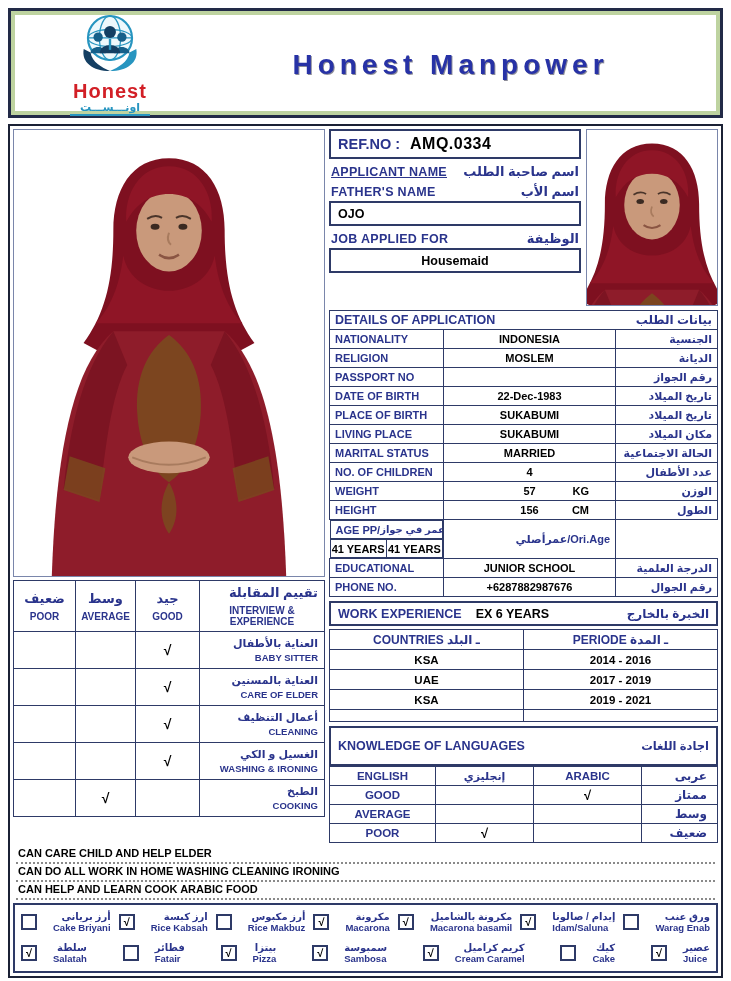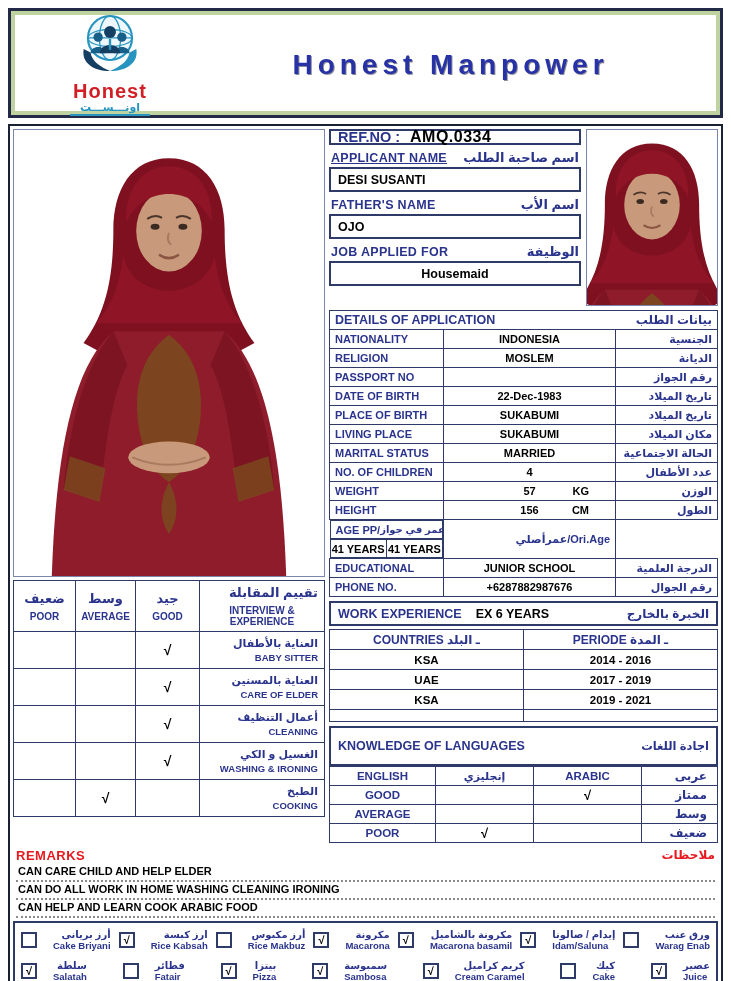--- a/index.html
+++ b/index.html
@@ -31,21 +31,21 @@
   .right{flex:1;min-width:0;}
 
   .photo-full{height:448px;border:1.5px solid #7a86ab;overflow:hidden;background:#fff;}
   .photo-full svg{display:block;width:100%;height:100%;}
   .headshot{width:132px;height:177px;flex:none;border:1.5px solid #7a86ab;overflow:hidden;background:#fff;}
   .headshot svg{display:block;width:100%;height:100%;}
 
   
   .top{display:flex;gap:5px;}
   .fields{flex:1;min-width:0;}
-  .refbox{border:2px solid var(--bd);height:16px;display:flex;align-items:center;padding:0 7px;}
+  .refbox{border:2px solid var(--bd);height:30px;display:flex;align-items:center;padding:0 7px;}
   .ref-l{color:var(--navy);font-weight:800;font-size:14.5px;}
   .ref-v{color:#000;font-weight:800;font-size:16px;margin-left:10px;letter-spacing:.5px;}
   .lblrow{display:flex;justify-content:space-between;align-items:flex-end;margin-top:5px;padding:0 2px;}
   .lbl-en{color:var(--navy);font-weight:800;font-size:12.5px;letter-spacing:.3px;}
   .lbl-en.u{text-decoration:underline;}
   .lbl-ar{color:var(--navy);font-weight:700;font-size:13px;direction:rtl;}
   .valbox{border:2px solid var(--bd);height:25px;margin-top:2px;display:flex;align-items:center;
           padding:0 7px;font-weight:800;font-size:12.5px;color:#000;}
   .valbox.center{justify-content:center;}
 
@@ -280,21 +280,20 @@
         <div class="top">
           <div class="fields">
             <div class="refbox">
               <span class="ref-l">REF.NO :</span>
               <span class="ref-v">AMQ.0334</span>
             </div>
             <div class="lblrow">
               <span class="lbl-en u">APPLICANT NAME</span>
               <span class="lbl-ar">اسم صاحبة الطلب</span>
             </div>
-            <div class="valbox">DESI SUSANTI</div>
             <div class="lblrow">
               <span class="lbl-en">FATHER'S NAME</span>
               <span class="lbl-ar">اسم الأب</span>
             </div>
             <div class="valbox">OJO</div>
             <div class="lblrow">
               <span class="lbl-en">JOB APPLIED FOR</span>
               <span class="lbl-ar">الوظيفة</span>
             </div>
             <div class="valbox center">Housemaid</div>
@@ -467,24 +466,20 @@
                 <td class="l-chk">√</td>
                 <td class="l-chk"></td>
                 <td class="l-ar">ضعيف</td>
               </tr>
             </tbody>
         </table>
       </div>
     </div>
 
     <div class="remarks">
-      <div class="remarks-head">
-        <span class="r-title">REMARKS</span>
-        <span class="r-ar">ملاحظات</span>
-      </div>
       <div id="remarks-lines">
           <div class="remark-line">CAN CARE CHILD AND HELP ELDER</div>
           <div class="remark-line">CAN DO ALL WORK IN HOME WASHING CLEANING IRONING</div>
           <div class="remark-line">CAN HELP AND LEARN COOK ARABIC FOOD</div>
         </div>
     </div>
 
     <div class="foods">
       <div class="food-row" id="food-row-0">
           <div class="food-item">

